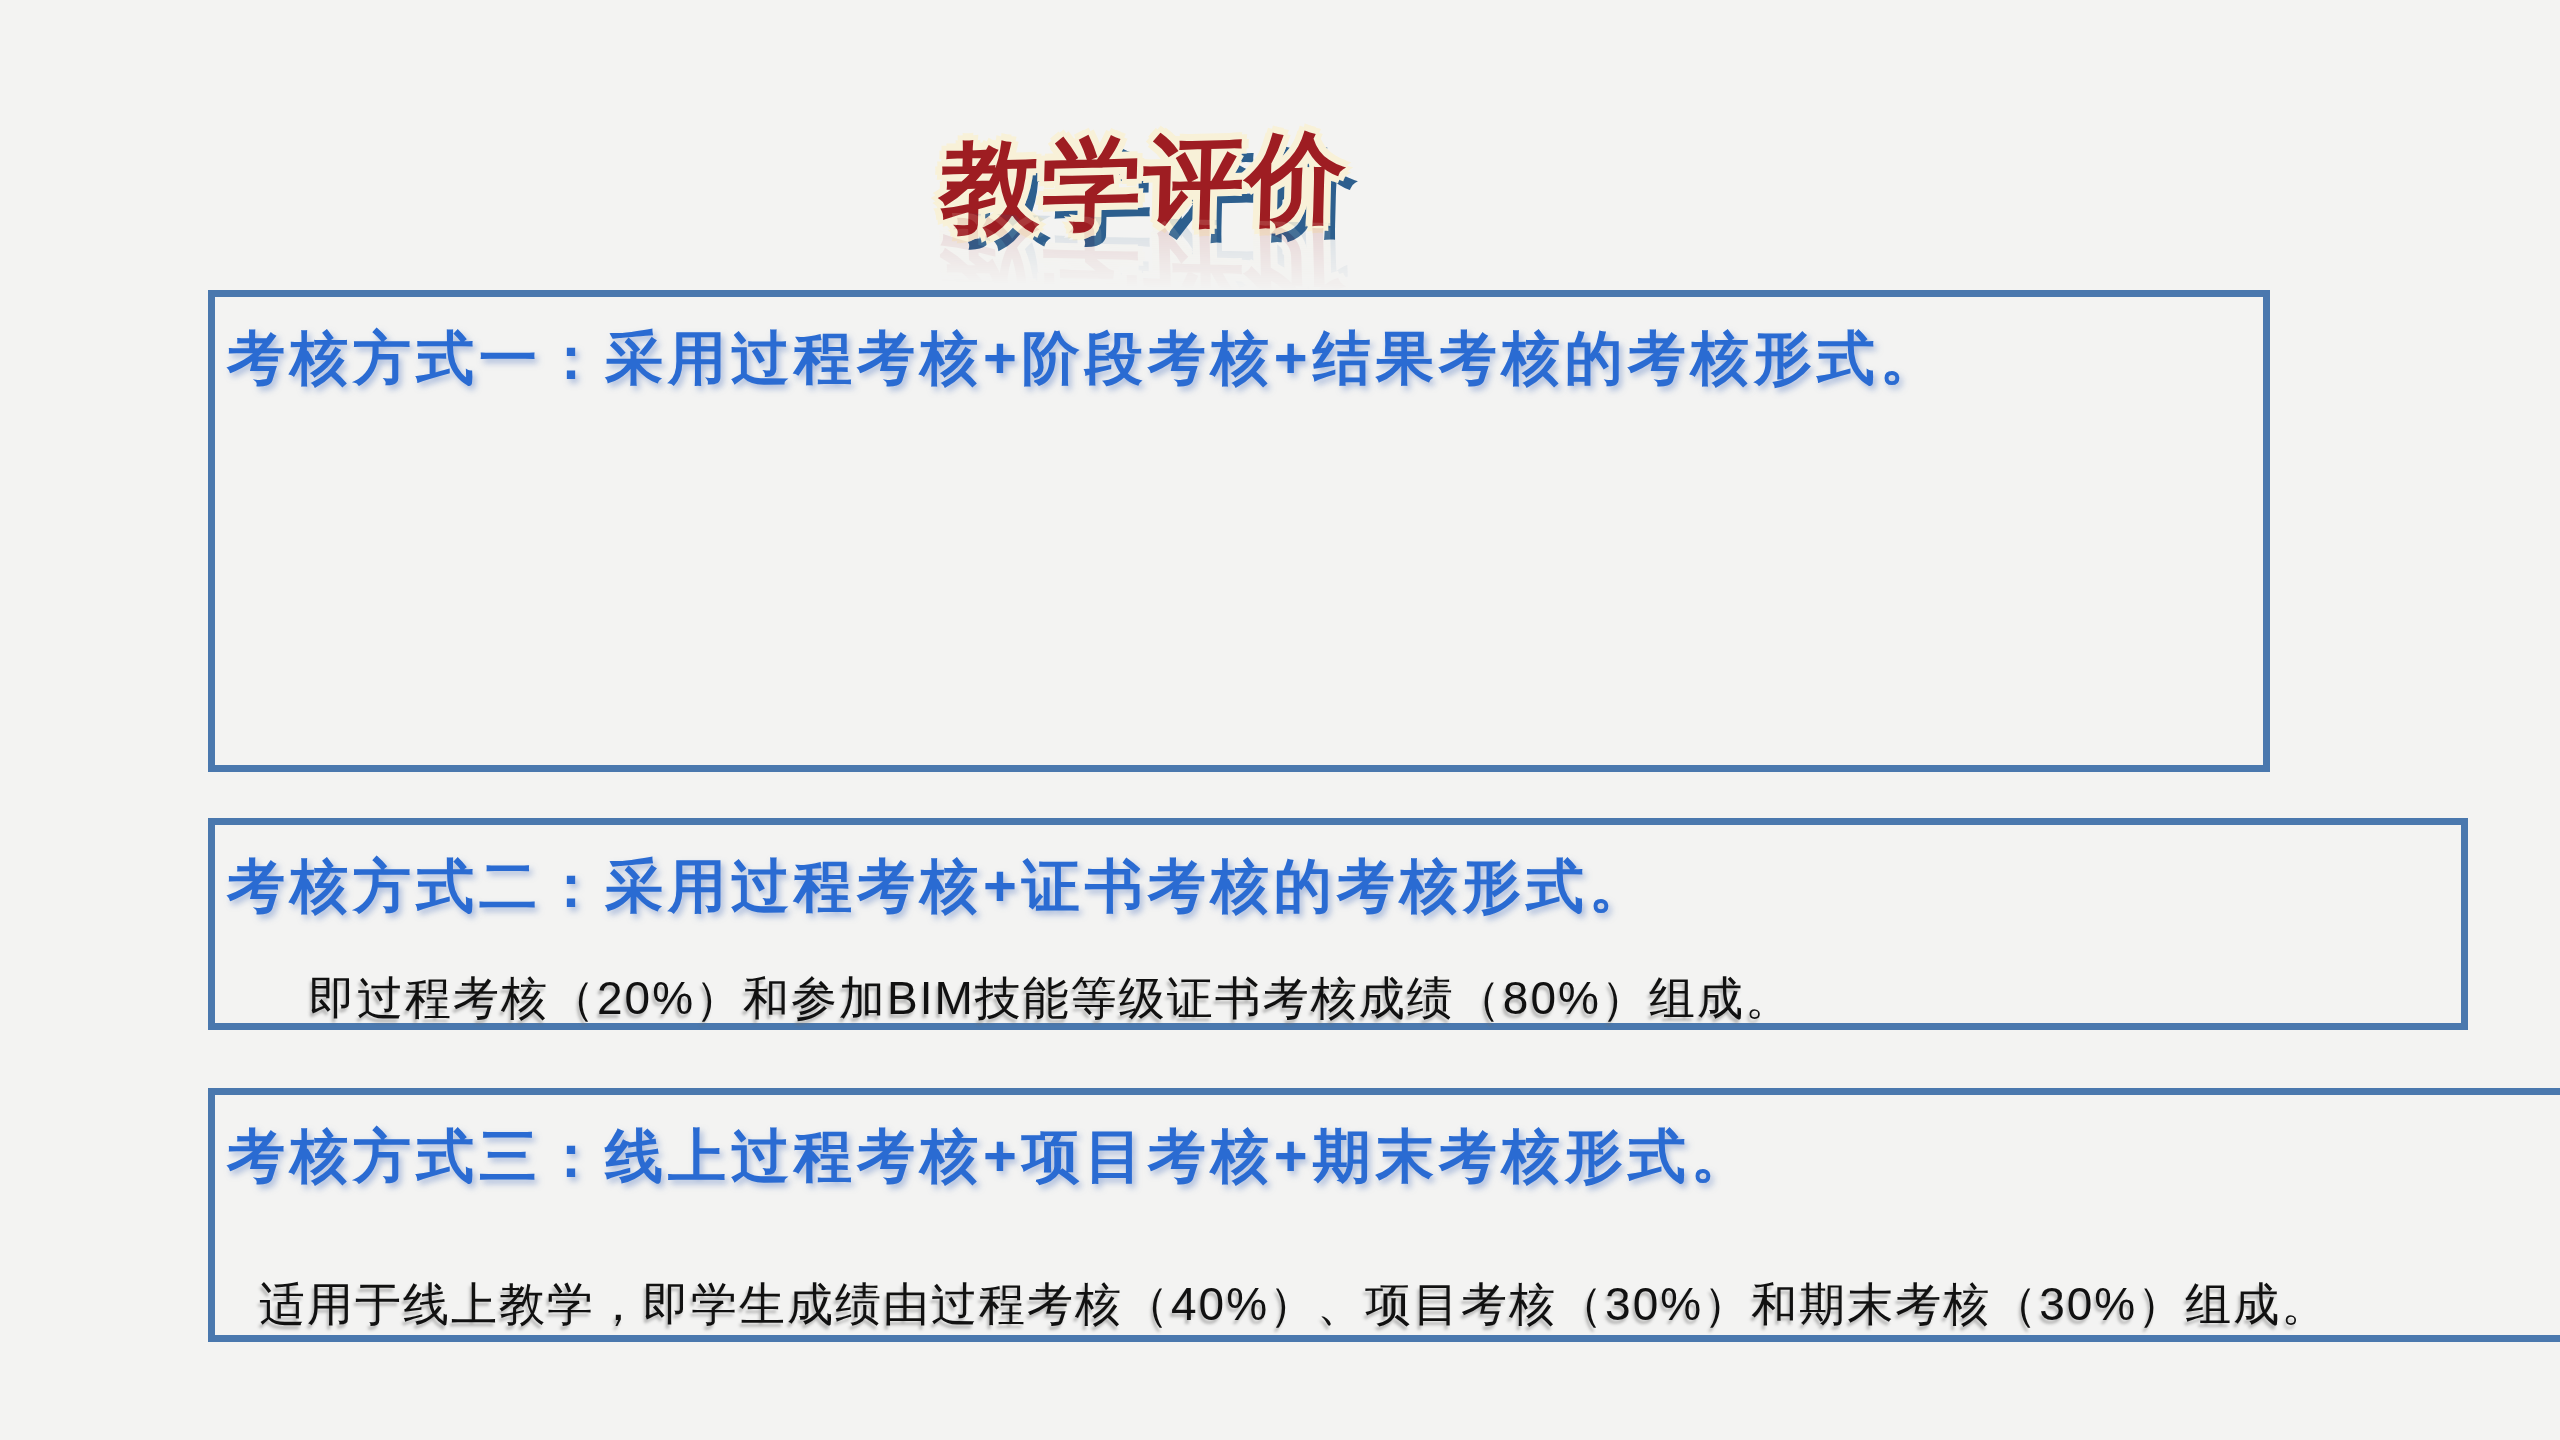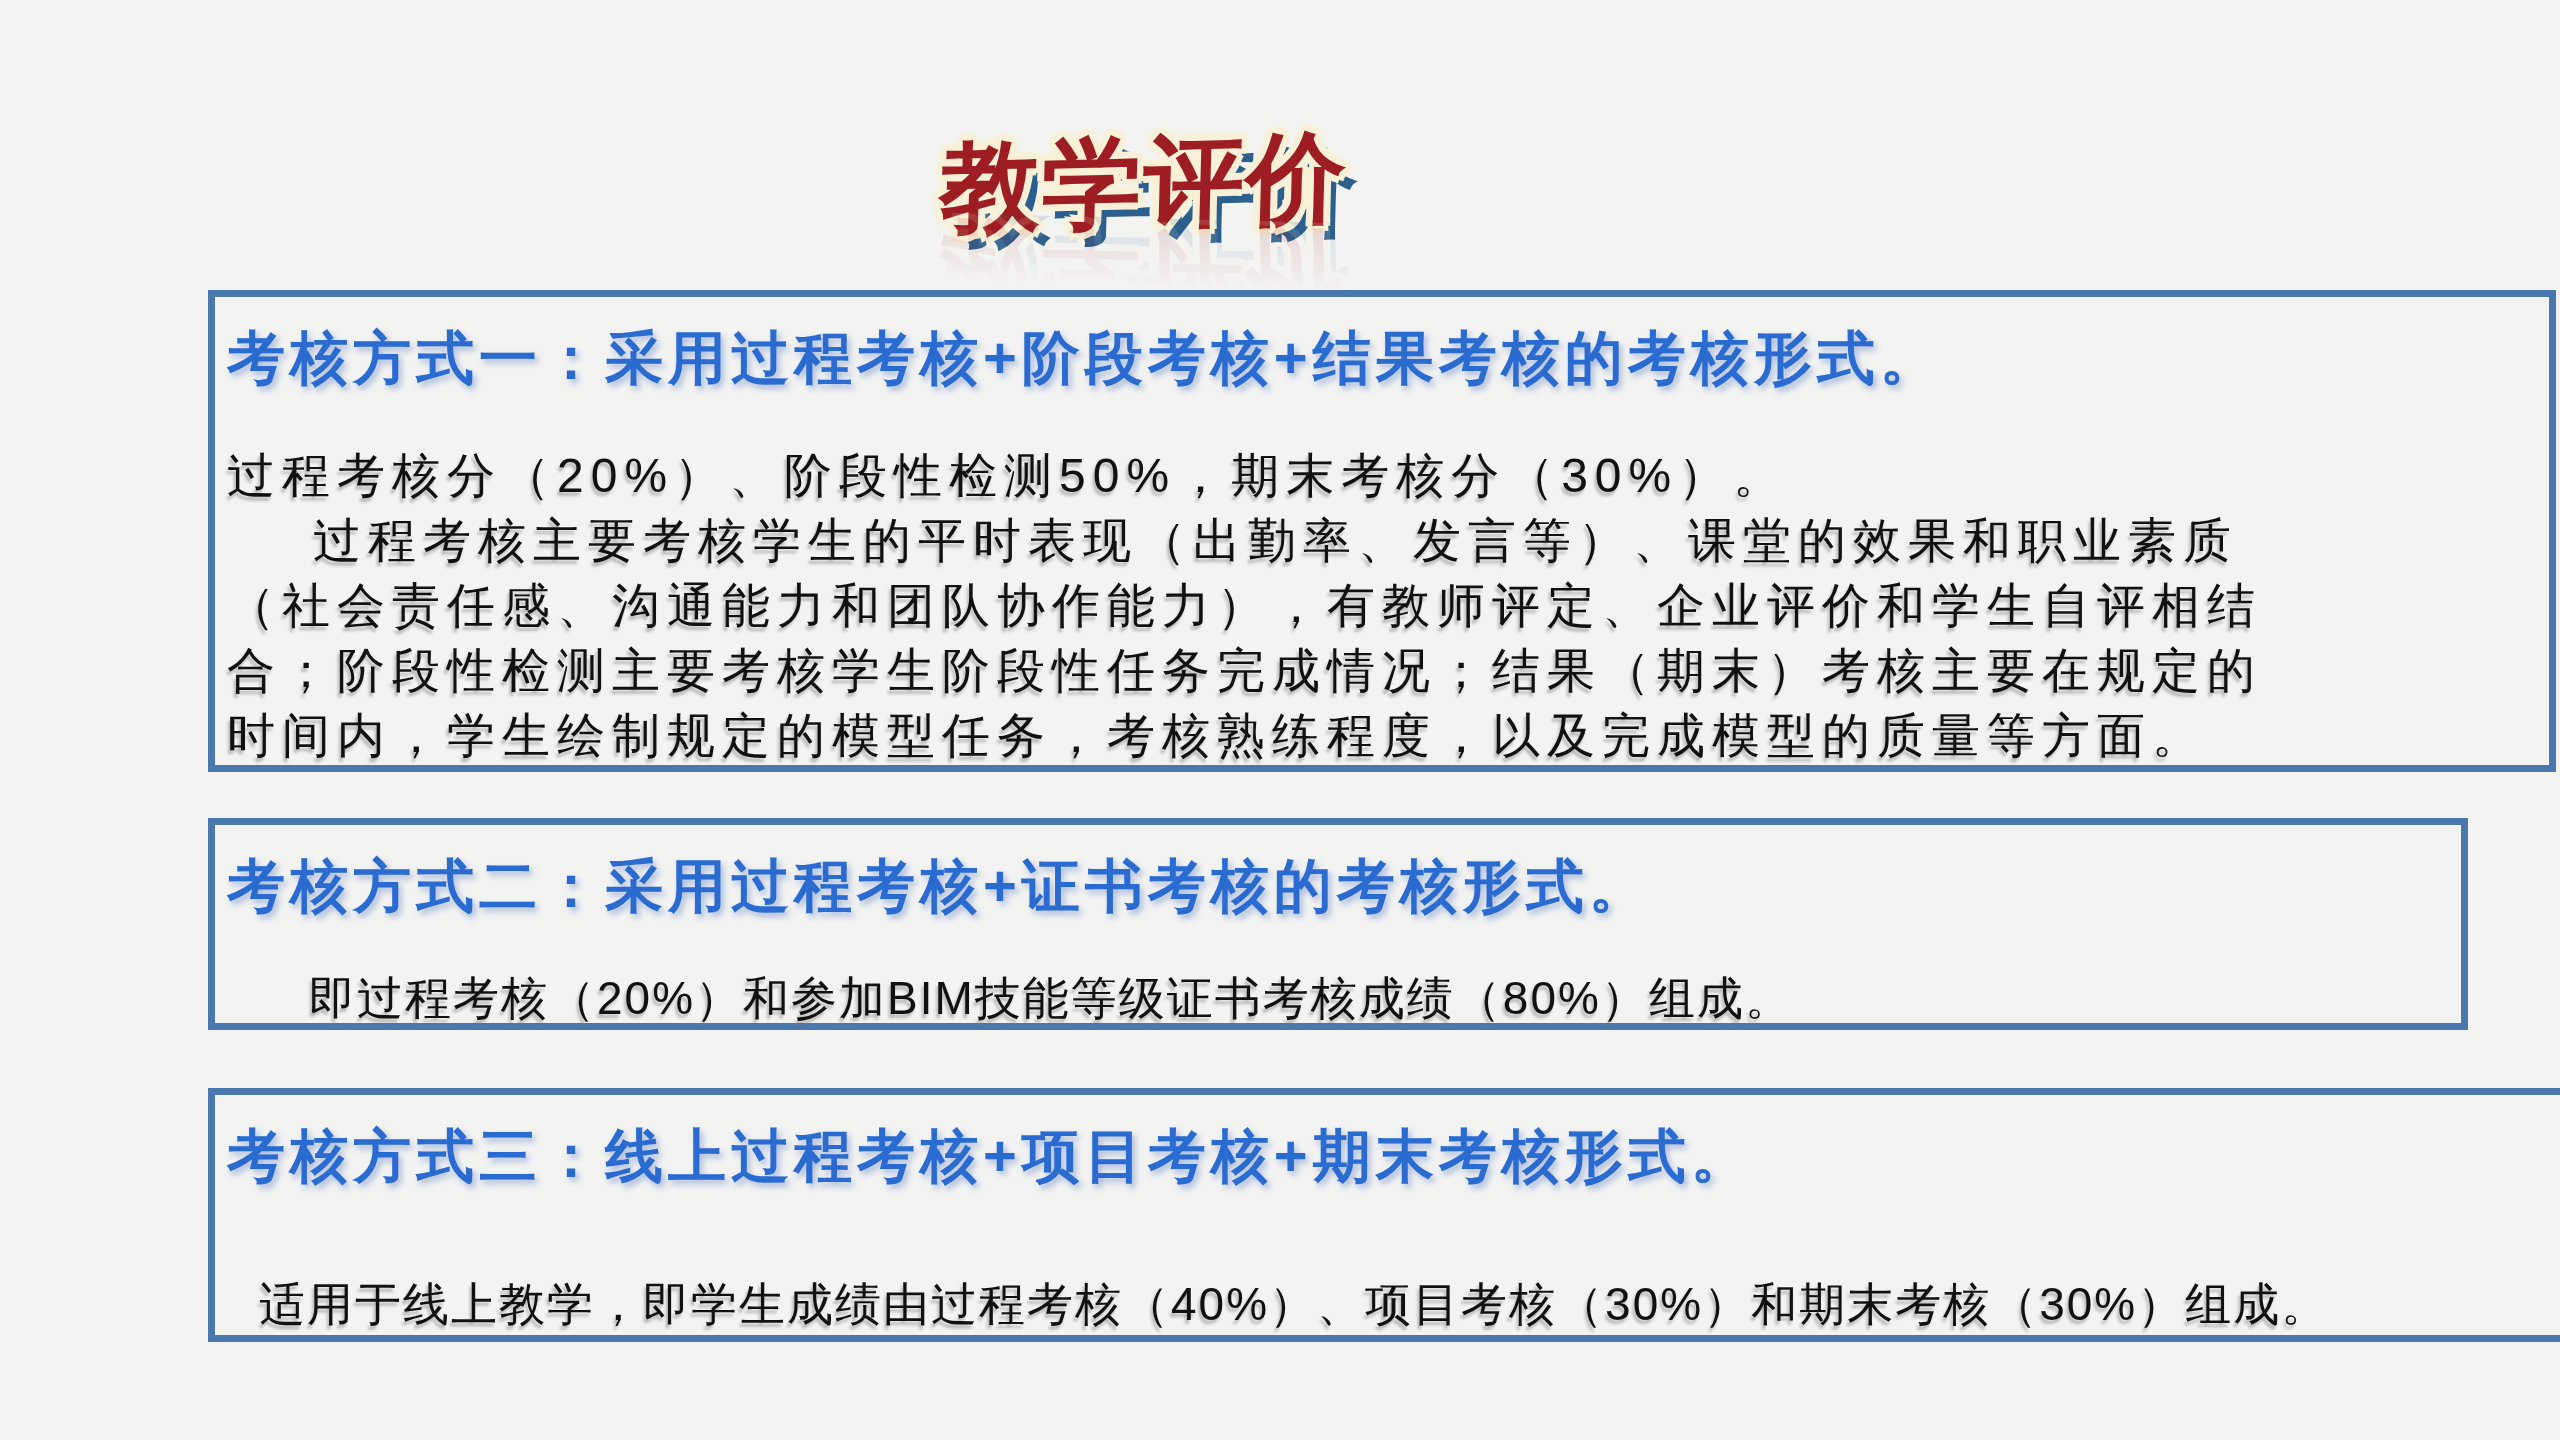--- a/index.html
+++ b/index.html
@@ -50,21 +50,21 @@
 
   
   .box {
     position: absolute;
     left: 208px;
     border: 7px solid #4a78ae;
     background: transparent;
     box-sizing: border-box;
     z-index: 1;
   }
-  .box1 { top: 290px;  width: 2348px; height: 482px; }
+  .box1 { top: 290px;  width: 2062px; height: 482px; }
   .box2 { top: 818px;  width: 2260px; height: 212px; }
   .box3 { top: 1088px; width: 2524px; height: 254px; }
 
   .box-heading {
     margin: 0;
     padding: 26px 10px 0 12px;
     font-size: 58px;
     line-height: 70px;
     font-weight: bold;
     letter-spacing: 5px;
@@ -109,27 +109,20 @@
 
 <div class="slide">
 
   <div class="title-wrap">
     <div class="slide-title">教学评价</div>
     <div class="slide-title reflection">教学评价</div>
   </div>
 
   <section class="box box1">
     <h2 class="box-heading">考核方式一：采用过程考核+阶段考核+结果考核的考核形式。</h2>
-    <div class="box-body">
-      <div class="line">过程考核分（20%）、阶段性检测50%，期末考核分（30%）。</div>
-      <div class="line indent">过程考核主要考核学生的平时表现（出勤率、发言等）、课堂的效果和职业素质</div>
-      <div class="line">（社会责任感、沟通能力和团队协作能力），有教师评定、企业评价和学生自评相结</div>
-      <div class="line">合；阶段性检测主要考核学生阶段性任务完成情况；结果（期末）考核主要在规定的</div>
-      <div class="line">时间内，学生绘制规定的模型任务，考核熟练程度，以及完成模型的质量等方面。</div>
-    </div>
   </section>
 
   <section class="box box2">
     <h2 class="box-heading">考核方式二：采用过程考核+证书考核的考核形式。</h2>
     <div class="box-body">
       <div class="line">即过程考核（20%）和参加BIM技能等级证书考核成绩（80%）组成。</div>
     </div>
   </section>
 
   <section class="box box3">

